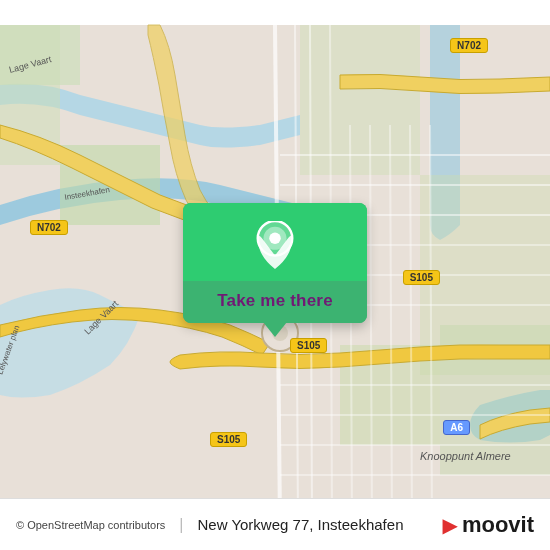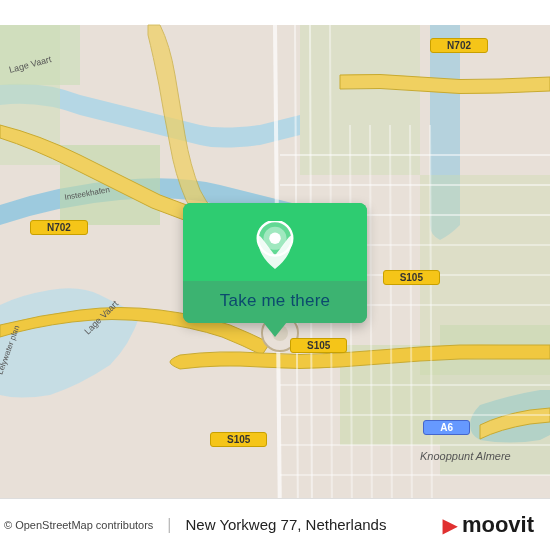--- a/index.html
+++ b/index.html
@@ -27,21 +27,21 @@
     }
 
     
     #card-overlay {
       position: absolute;
       bottom: 0;
       left: 0;
       right: 0;
       background: #fff;
       border-top: 1px solid #ddd;
-      padding: 10px 16px 10px 4px;
+      padding: 10px 16px 10px 16px;
       display: flex;
       align-items: center;
       justify-content: space-between;
       height: 52px;
     }
 
     #card-left {
       display: flex;
       align-items: center;
       gap: 6px;
@@ -106,23 +106,23 @@
 
     #btn-label-area {
       background-color: #3cb371;
       width: 100%;
       border-radius: 0 0 8px 8px;
       padding: 10px 0 12px 0;
       text-align: center;
     }
 
     #btn-label {
-      color: #0c4a6e;
+      color: #701a75;
       font-size: 17px;
-      font-weight: 400;
+      font-weight: 700;
       letter-spacing: 0.2px;
     }
 
     
     #btn-pointer {
       position: absolute;
       bottom: -14px;
       left: 50%;
       transform: translateX(-50%);
       width: 0;
@@ -133,21 +133,21 @@
     }
 
     
     .road-label {
       position: absolute;
       font-size: 10px;
       font-weight: bold;
       background: #f5c518;
       border: 1px solid #c8a000;
       border-radius: 3px;
-      padding: 1px 16px;
+      padding: 1px 6px;
       color: #333;
     }
   </style>
 </head>
 <body>
 
 <div id="map-container">
 
   <svg id="map-svg" viewBox="0 0 550 500" xmlns="http://www.w3.org/2000/svg">
 
@@ -239,21 +239,21 @@
     <div id="btn-label-area">
       <span id="btn-label">Take me there</span>
     </div>
     <div id="btn-pointer"></div>
   </button>
 
   <div id="card-overlay">
     <div id="card-left">
       <span id="copyright-text">© OpenStreetMap contributors</span>
       <span style="margin:0 8px; color:#bbb;">|</span>
-      <span id="location-label">New Yorkweg 77, Netherlands</span>
+      <span id="location-label">New Yorkweg 77, Insteekhafen</span>
     </div>
     <div id="moovit-logo">
       <span style="font-size:20px; color:#e03030;">▶</span>
       <span id="moovit-text">moovit</span>
     </div>
   </div>
 
 </div>
 
 </body></html>

